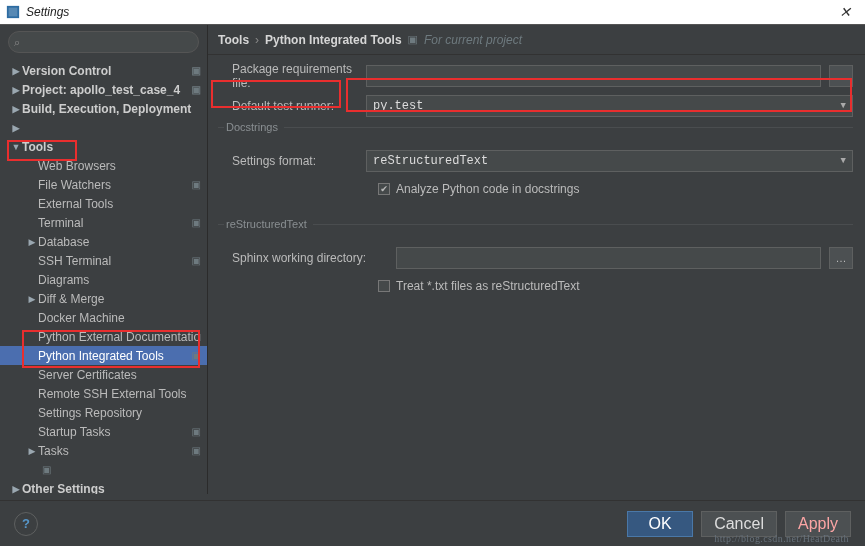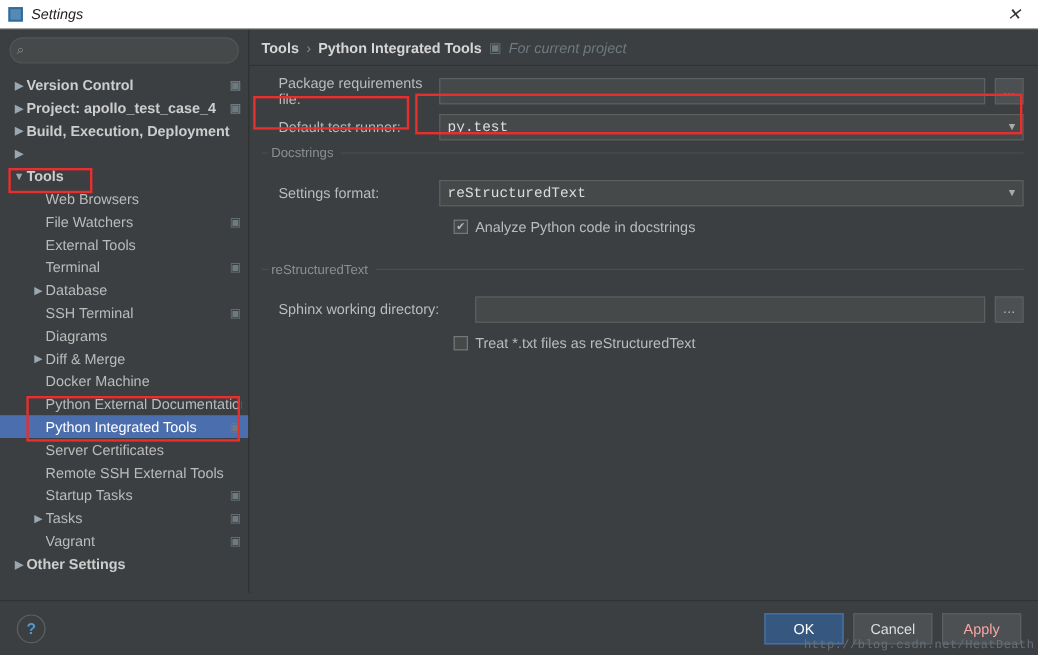--- a/index.html
+++ b/index.html
@@ -224,28 +224,28 @@
     width:24px;height:24px;border-radius:50%;
     border:1px solid #5e6060;color:#5796c9;
     display:flex;align-items:center;justify-content:center;
     font-weight:bold;cursor:pointer;font-size:13px;
   }
   .spacer{flex:1;}
   .btn{
     min-width:66px;height:26px;
     background:#4c5052;border:1px solid #5e6060;color:#ddd;
     display:flex;align-items:center;justify-content:center;
-    cursor:pointer;font-size:12px;padding:0 12px;
+    cursor:pointer;font-size:16px;padding:0 12px;
   }
   .btn.primary{background:#365880;border-color:#4a78a8;color:#fff;}
   .btn.disabled{color:#fca5a5;cursor:default;}
   .watermark{
-    position:absolute;right:3px;bottom:2px;
+    position:absolute;right:16px;bottom:2px;
     color:#66707a;font-size:10px;letter-spacing:0.4px;
-    font-family:Liberation Mono, monospace;
+    font-family:Liberation Serif, serif;
     text-align:center;
   }
 </style>
 </head>
 <body>
 
 <div class="titlebar">
   <span class="title-icon">
     <svg viewBox="0 0 16 16" width="14" height="14">
         <rect x="1" y="1" width="14" height="14" fill="#2d6ca2"></rect>
@@ -355,33 +355,37 @@
           <span class="label">Server Certificates</span>
         </div>
         <div class="tree-row">
           <span class="indent" style="width: 26px;"></span>
           <span class="arrow"></span>
           <span class="label">Remote SSH External Tools</span>
         </div>
         <div class="tree-row">
           <span class="indent" style="width: 26px;"></span>
           <span class="arrow"></span>
+          <span class="label">Settings Repository</span>
+        </div>
+        <div class="tree-row">
+          <span class="indent" style="width: 26px;"></span>
+          <span class="arrow"></span>
           <span class="label">Startup Tasks</span>
           <span class="icon-right">▣</span>
         </div>
         <div class="tree-row">
           <span class="indent" style="width: 26px;"></span>
           <span class="arrow">▶</span>
           <span class="label">Tasks</span>
           <span class="icon-right">▣</span>
         </div>
         <div class="tree-row">
           <span class="indent" style="width: 26px;"></span>
           <span class="arrow"></span>
-          <span class="label">Vagrant</span>
           <span class="icon-right">▣</span>
         </div>
         <div class="tree-row bold">
           <span class="indent" style="width: 10px;"></span>
           <span class="arrow">▶</span>
           <span class="label">Other Settings</span>
         </div>
       </div>
   </div>
 

